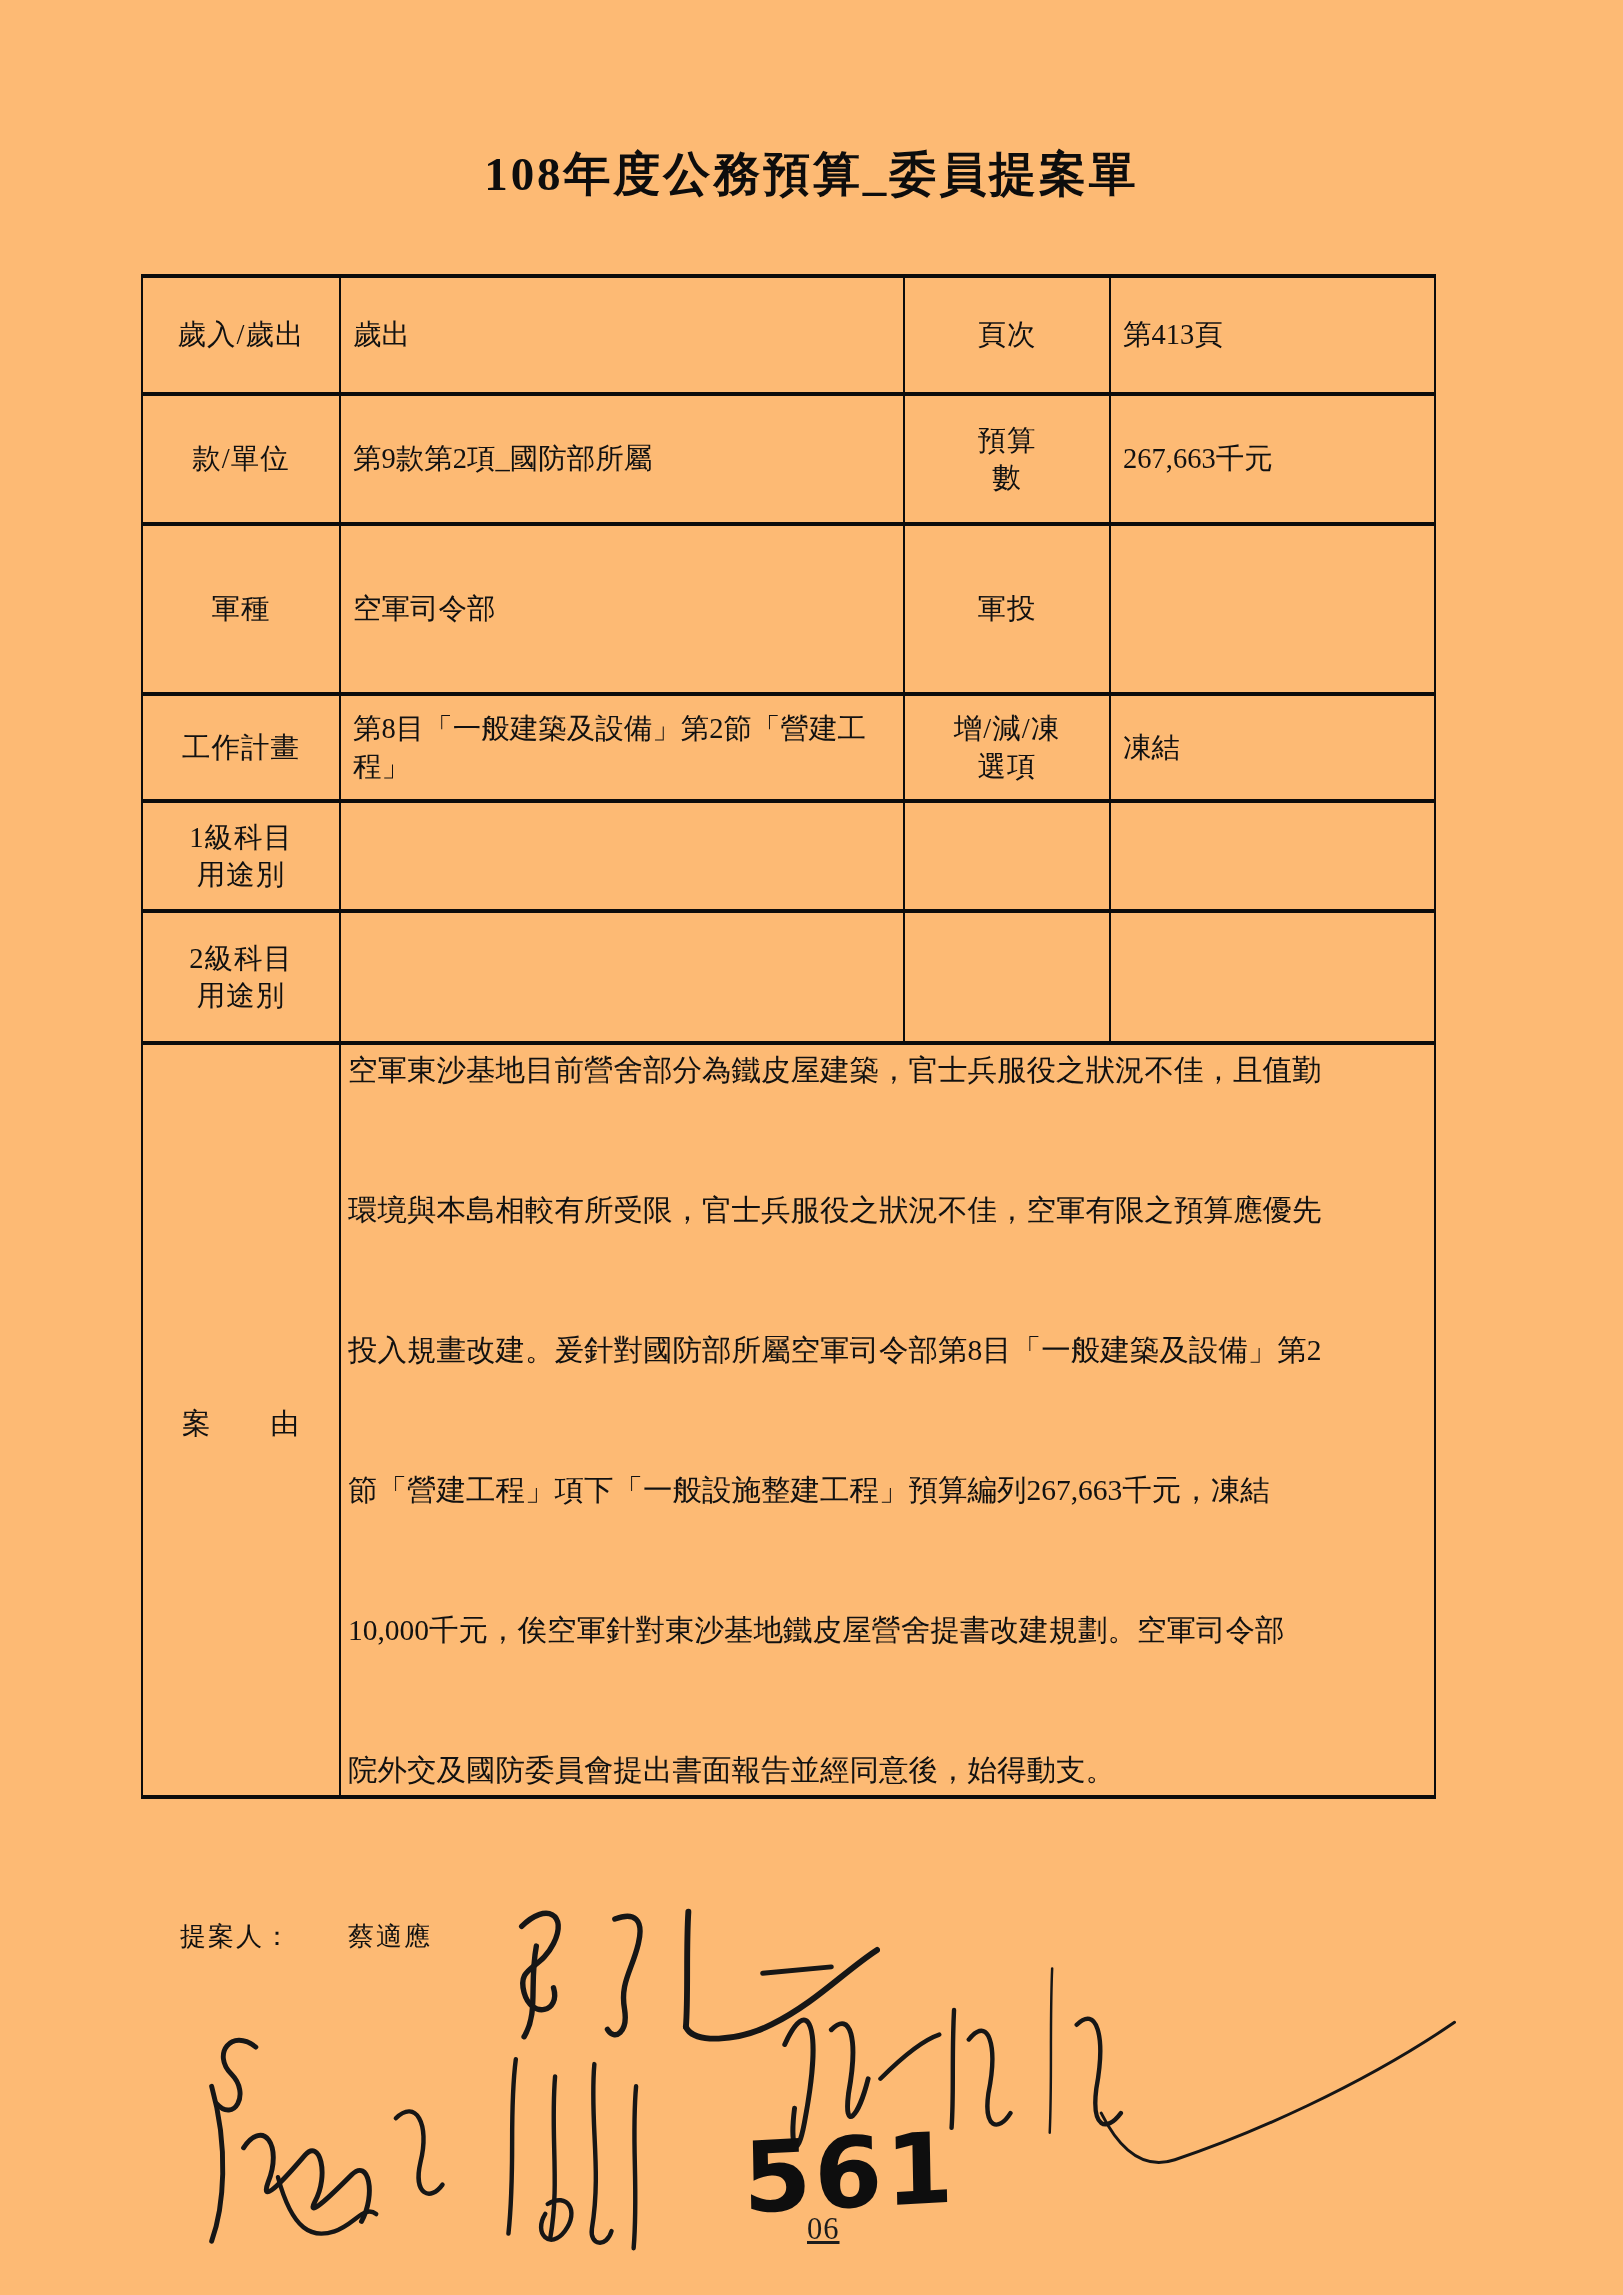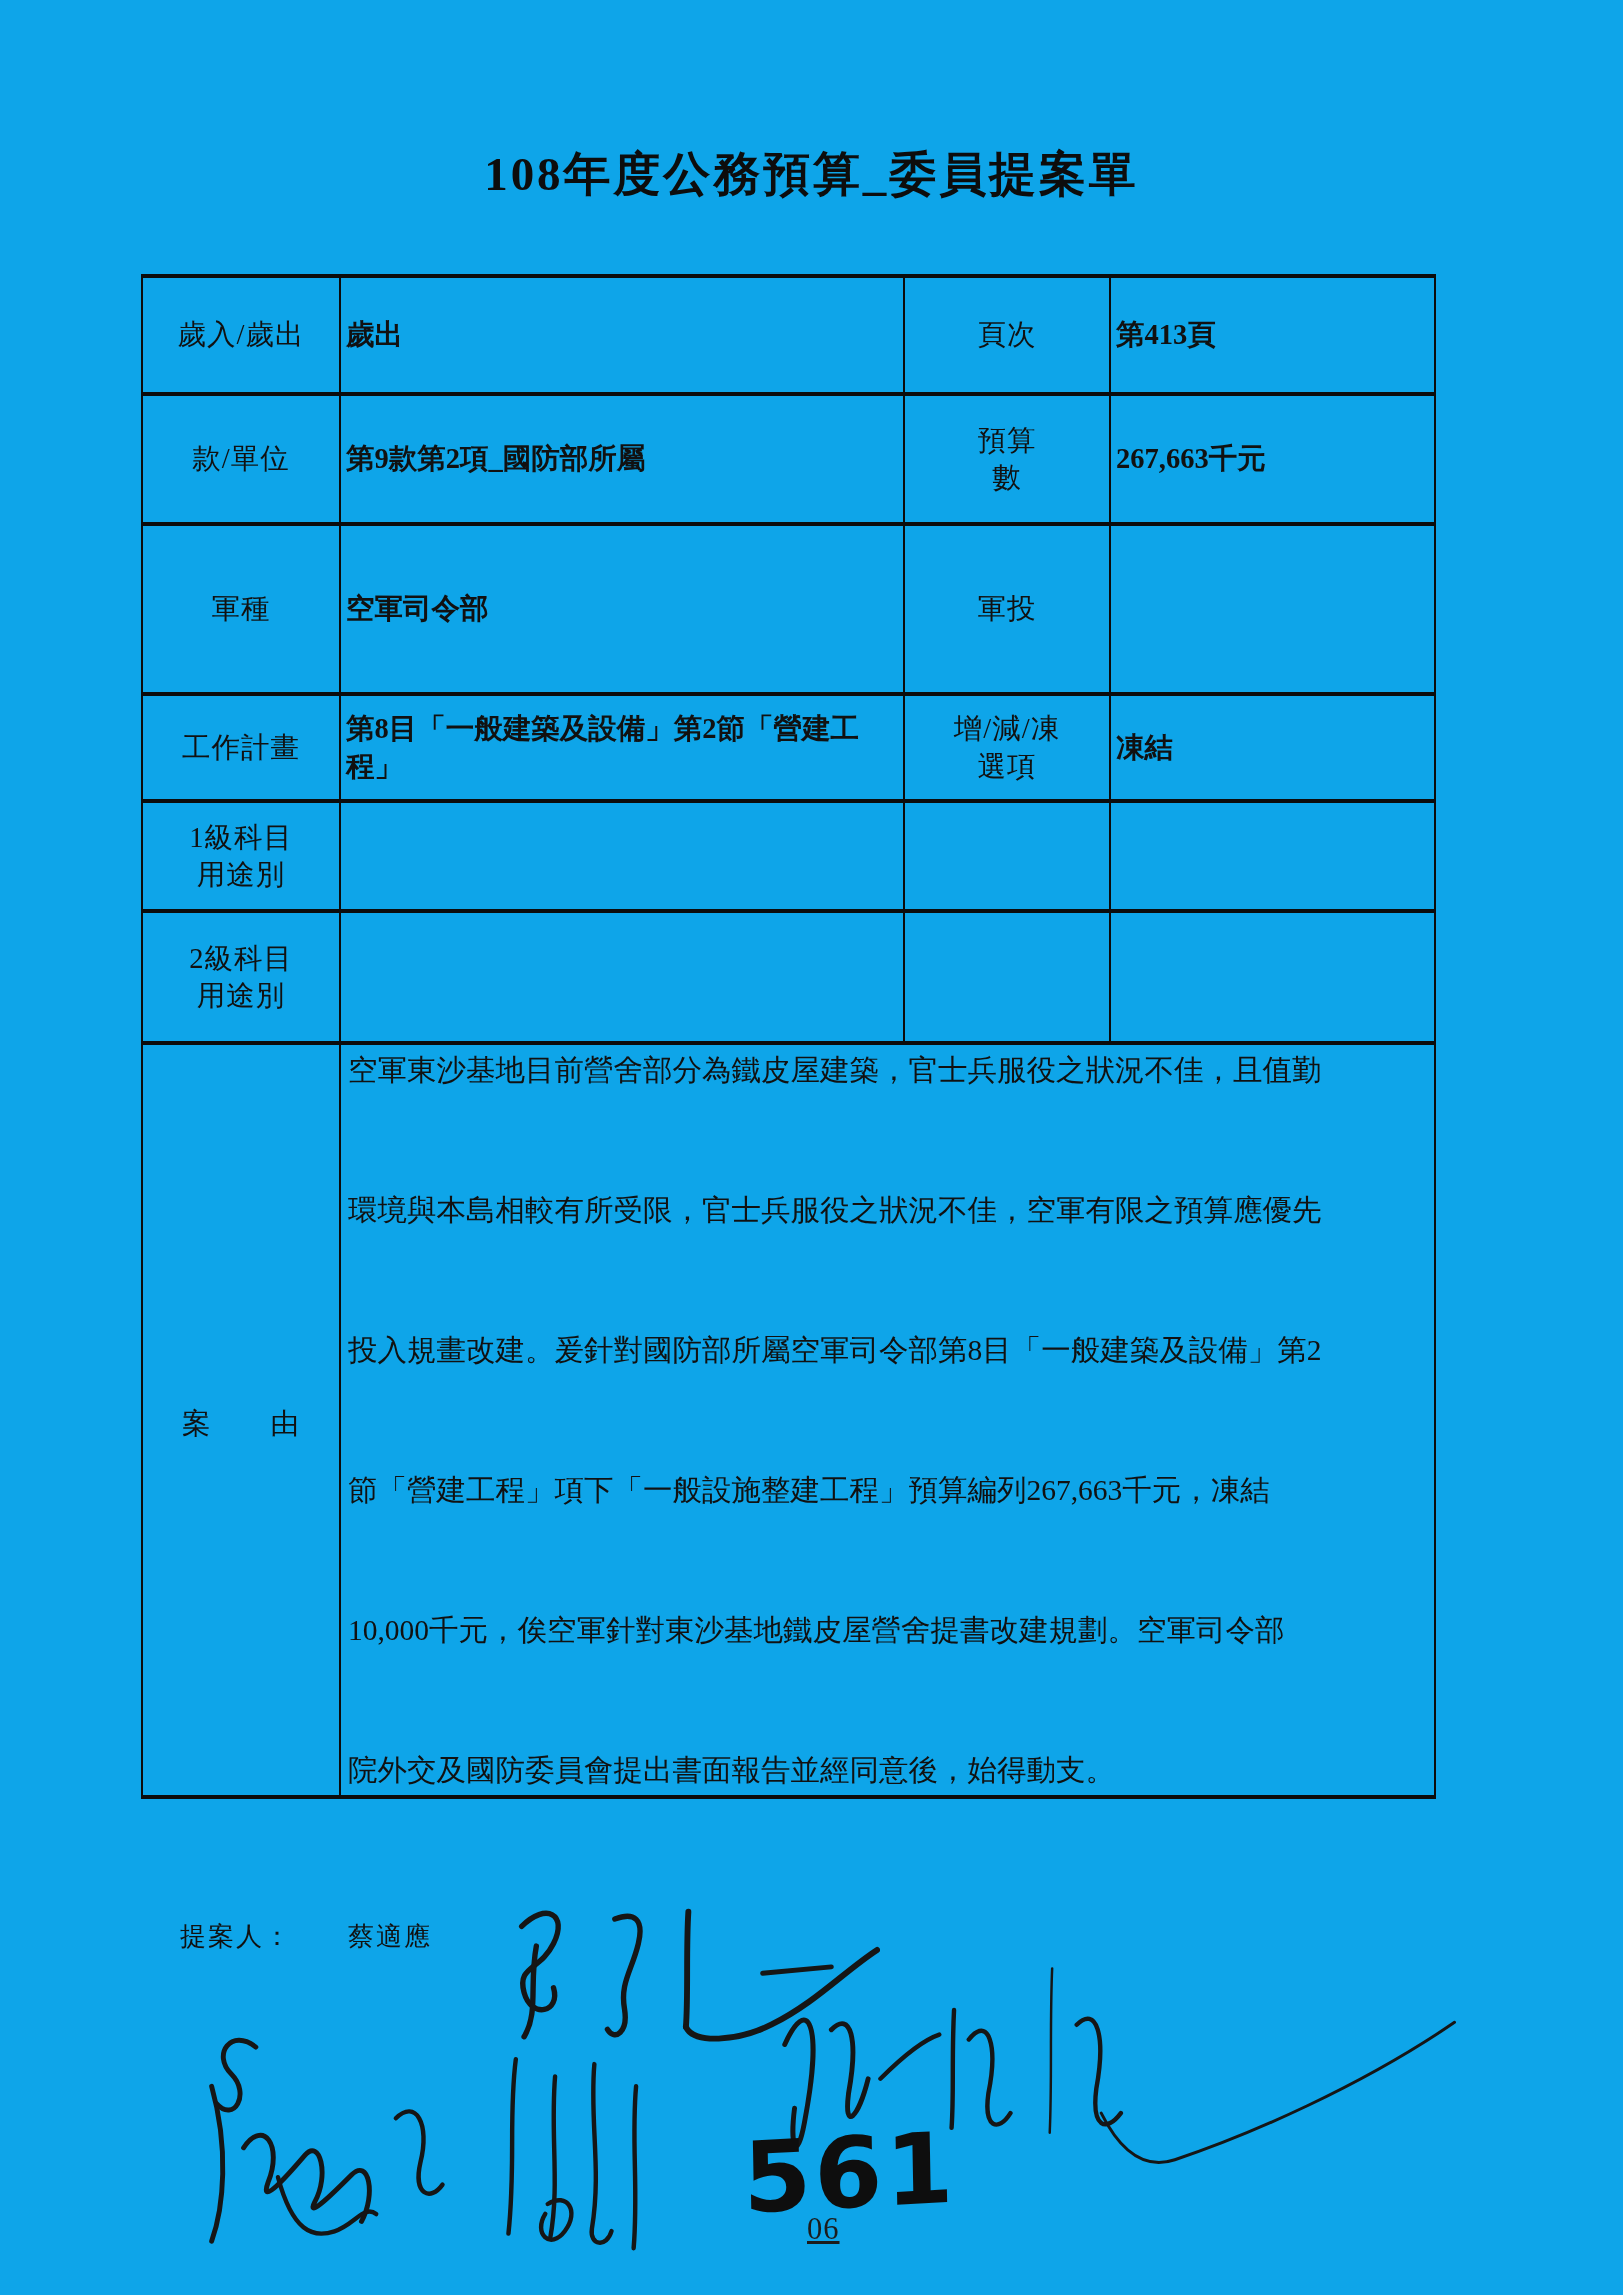--- a/index.html
+++ b/index.html
@@ -1,20 +1,20 @@
 <!DOCTYPE html>
 <html style="font-size:7.9px"><head>
 <meta charset="utf-8">
 <style>
   html,body{margin:0;padding:0;background:#ffffff;}
   .page{
     position:relative;
     width:1623px;
     height:2295px;
-    background:#0ea5e9;
+    background:#fdba74;
     font-family:"Liberation Serif","DejaVu Serif",serif;
     color:#111;
     overflow:hidden;
   }
   .title{
     position:absolute;
     top:143px;
     left:0;
     width:100%;
     text-align:center;
@@ -41,23 +41,22 @@
     vertical-align:middle;
     overflow:hidden;
   }
   td.lbl{
     text-align:center;
     white-space:pre-line;
     letter-spacing:1px;
   }
   td.val{
     text-align:left;
-    padding-left:5px;
+    padding-left:12px;
     padding-right:4.9px;
-    font-weight:bold;
   }
   td.case-lbl{
     vertical-align:top;
     padding-top:8.8px;
     white-space:pre;
     margin-left:32px;
   }
   td.case-val{
     vertical-align:top;
     padding:0;

